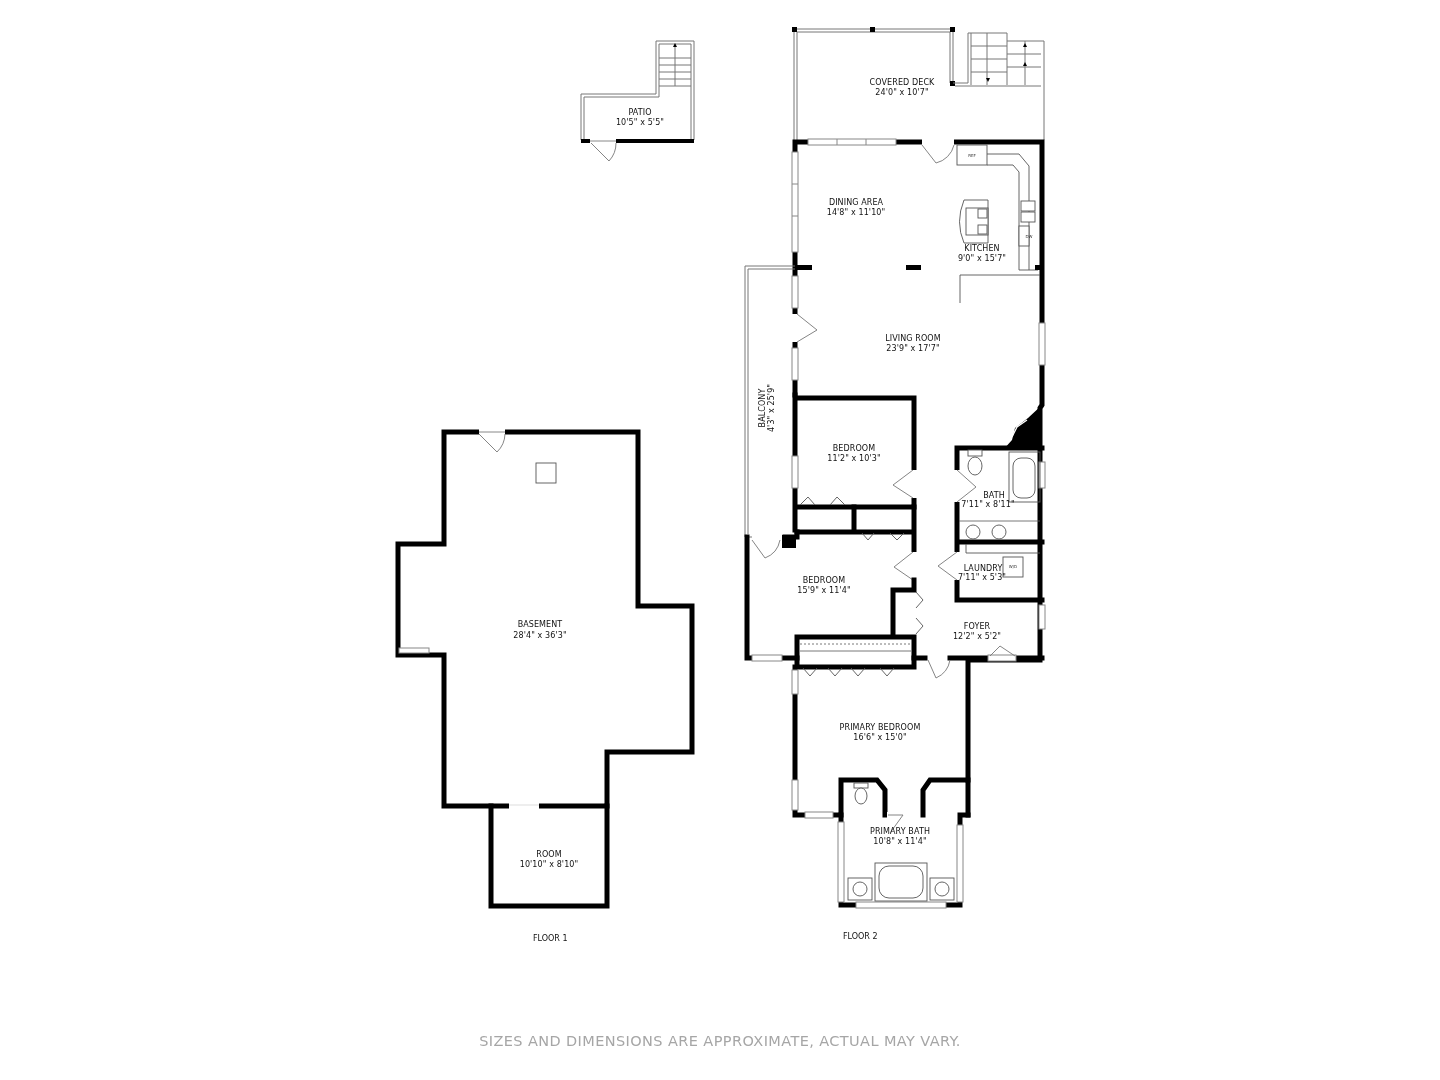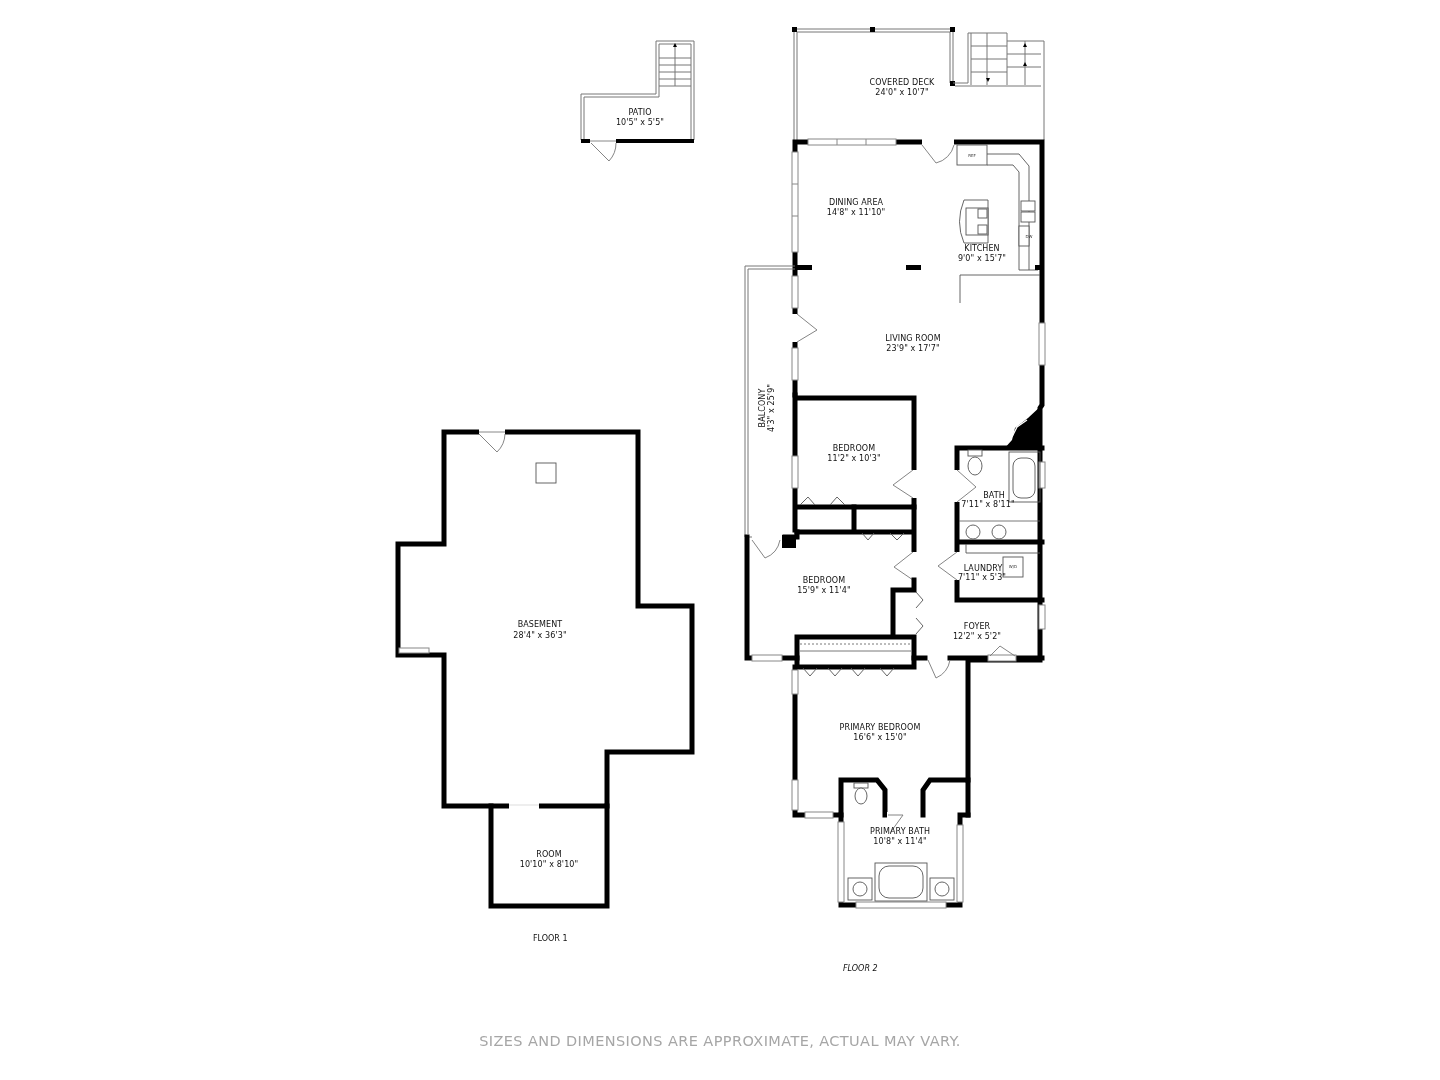--- a/index.html
+++ b/index.html
@@ -223,14 +223,14 @@
     <rect x="848" y="878" width="24" height="22" class="fixture-s"></rect>
     <circle cx="860" cy="889" r="7" class="fixture"></circle>
     <rect x="930" y="878" width="24" height="22" class="fixture-s"></rect>
     <circle cx="942" cy="889" r="7" class="fixture"></circle>
     <text class="lbl" x="900" y="834">PRIMARY BATH</text>
     <text class="lbl" x="900" y="844">10'8" x 11'4"</text>
   </g>
 </svg>
 
 <div class="floor-lbl" style="left:489px; top:934px;padding-left:44px;">FLOOR 1</div>
-<div class="floor-lbl" style="left:843px; top:964px;font-style:italic;">FLOOR 2</div>
+<div class="floor-lbl" style="left:843px; top:932px;">FLOOR 2</div>
 <div class="disclaimer">SIZES AND DIMENSIONS ARE APPROXIMATE, ACTUAL MAY VARY.</div>
 
 </body></html>

